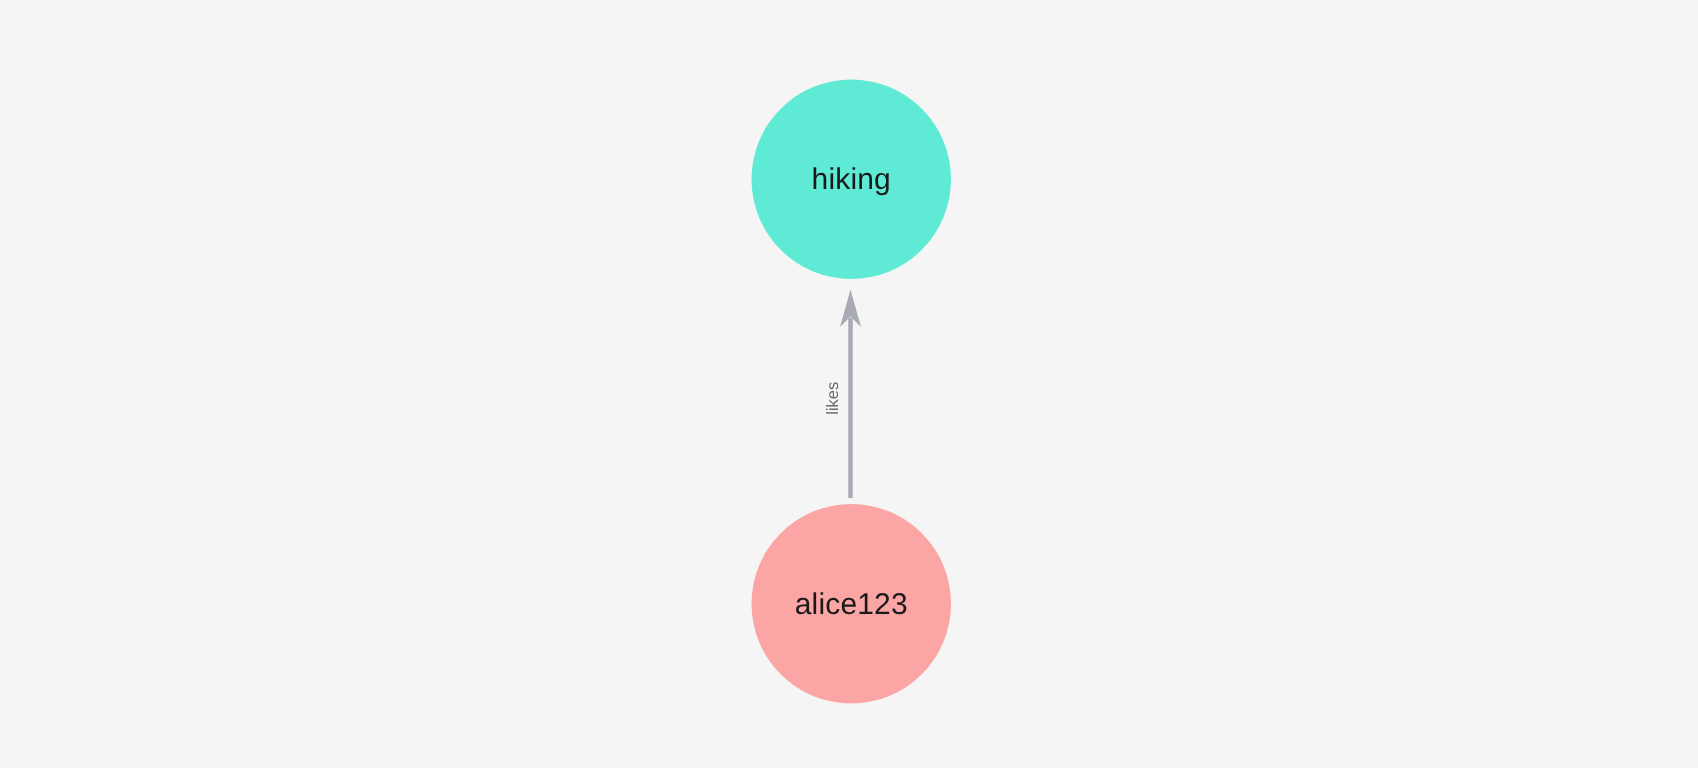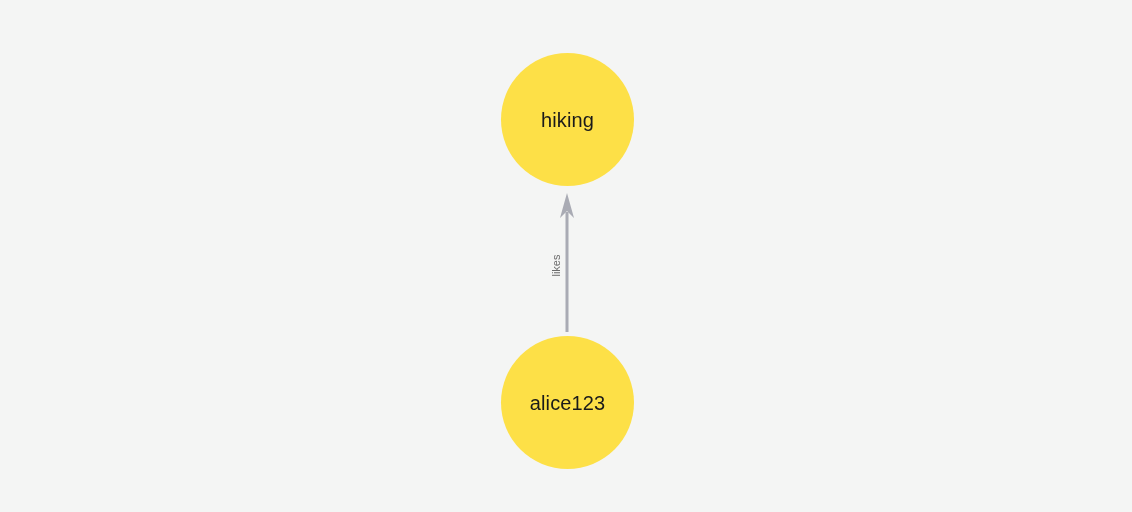--- a/index.html
+++ b/index.html
@@ -39,28 +39,28 @@
     color: #1a1a1a;
     line-height: 1;
     white-space: nowrap;
     letter-spacing: 0.1px;
   }
   #node-hiking {
     left: 501px;
     top: 53px;
     width: 133px;
     height: 133px;
-    background: #fde047;
+    background: #5eead4;
   }
   #node-alice123 {
     left: 501px;
     top: 336px;
     width: 133px;
     height: 133px;
-    background: #fde047;
+    background: #fca5a5;
   }
   .edge-label {
     position: absolute;
     font-family: "Liberation Sans", sans-serif;
     font-size: 11px;
     color: #6b6b6b;
     line-height: 1;
     white-space: nowrap;
     transform-origin: 50% 50%;
     transform: rotate(-90deg);

